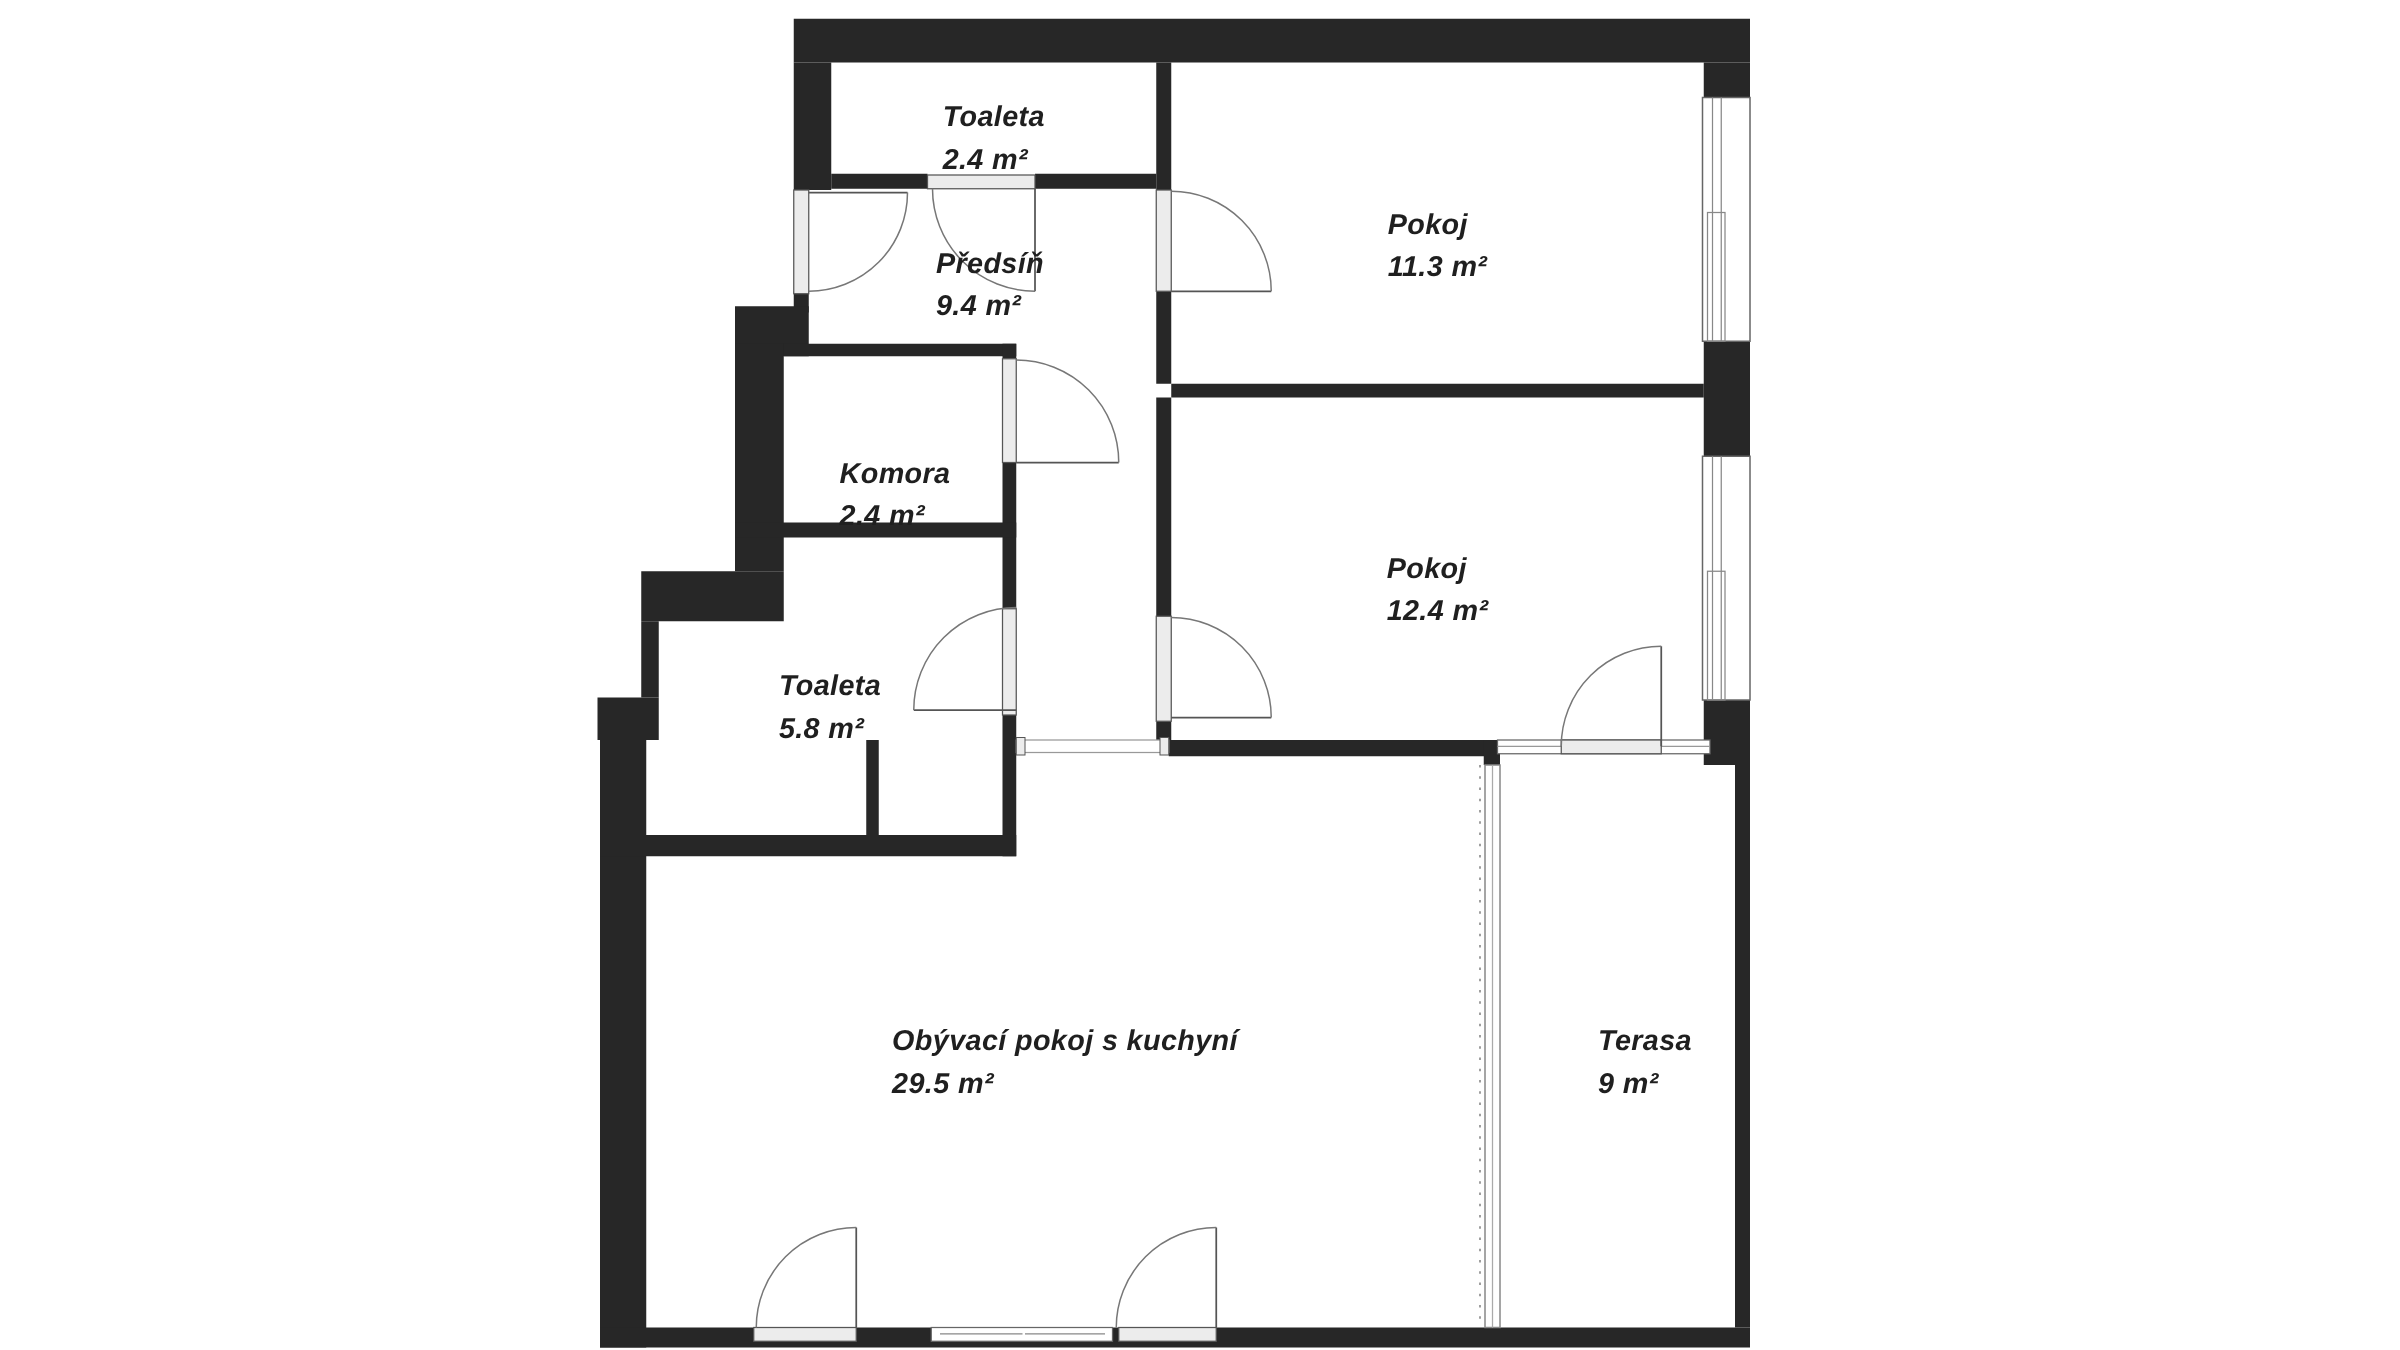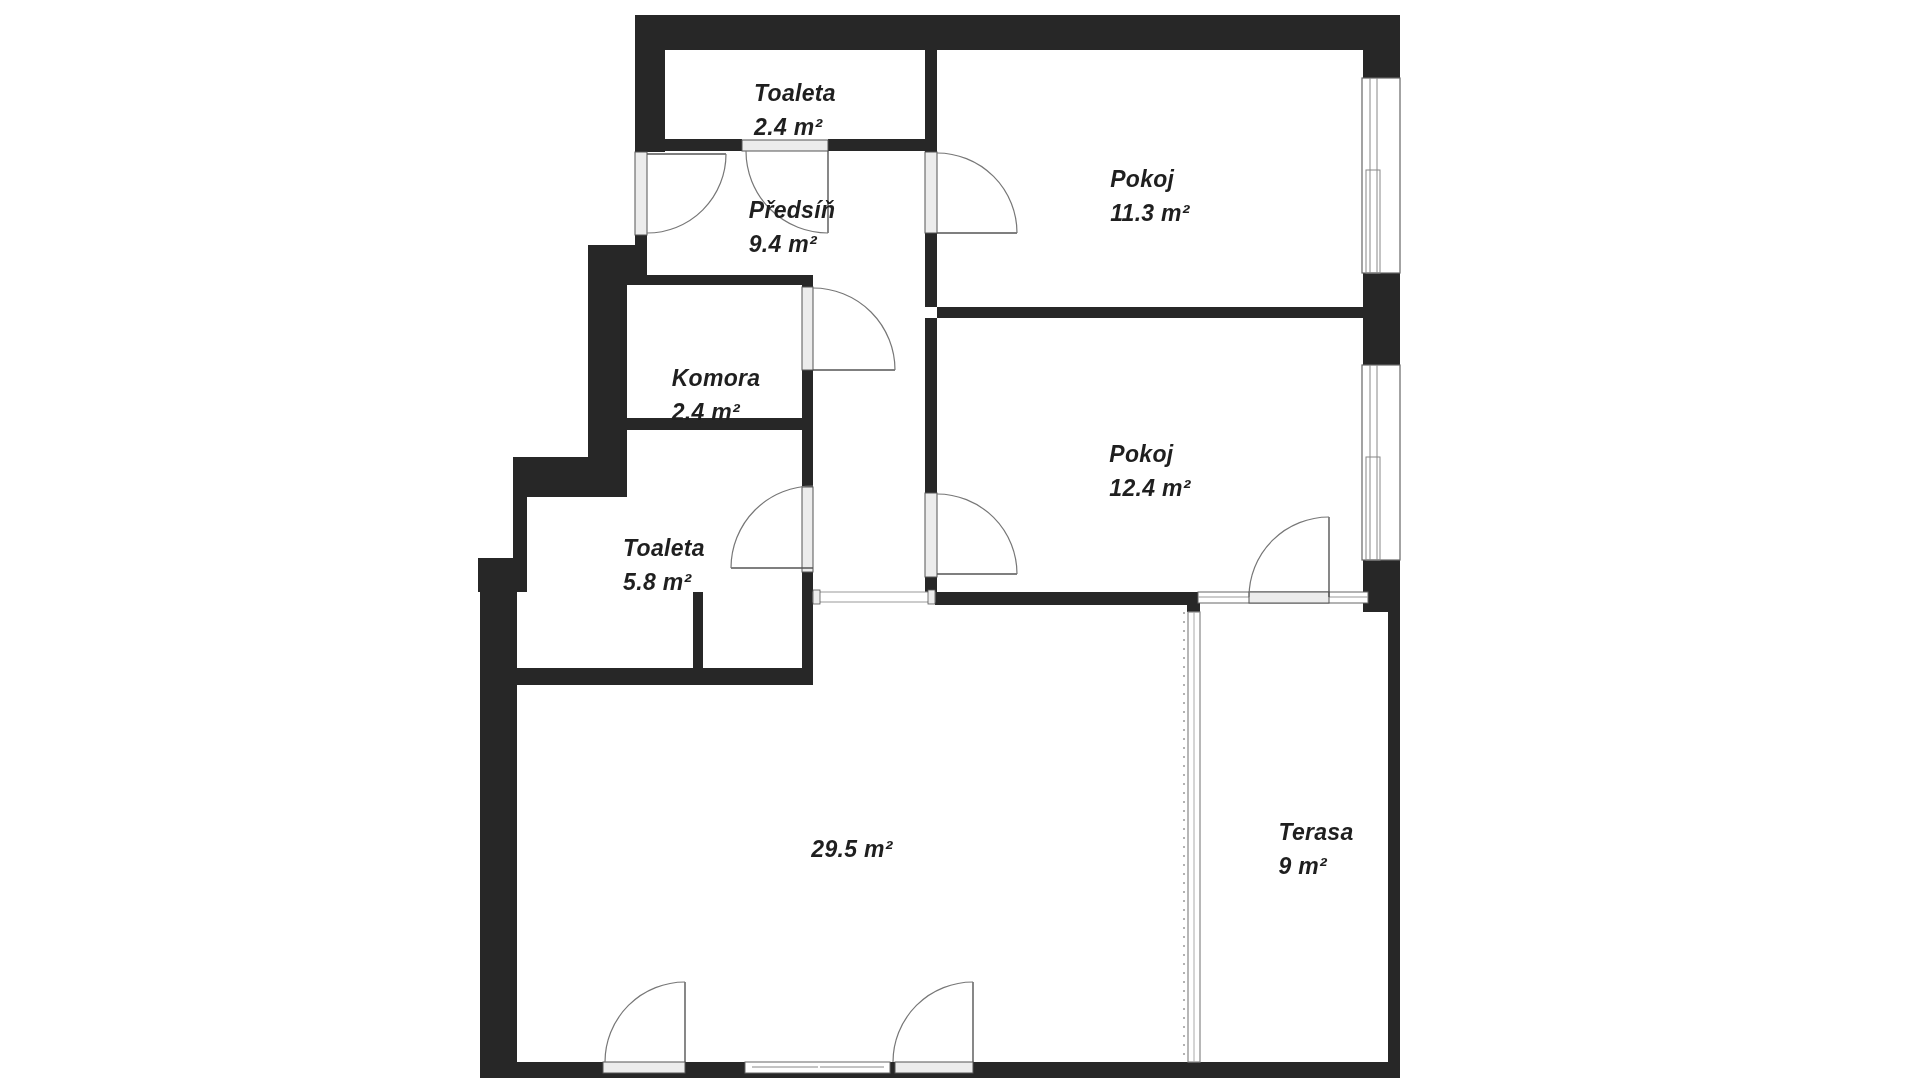--- a/index.html
+++ b/index.html
@@ -188,20 +188,21 @@
   </div>
   <div class="room-label" style="left:1150px;top:471px;">
     <div>Pokoj</div>
     <div class="area">12.4 m²</div>
   </div>
   <div class="room-label" style="left:664px;top:565px;">
     <div>Toaleta</div>
     <div class="area">5.8 m²</div>
   </div>
   <div class="room-label" style="left:852px;top:849px;">
+    <div>Obývací pokoj s kuchyní</div>
     <div class="area">29.5 m²</div>
   </div>
   <div class="room-label" style="left:1316px;top:849px;">
     <div>Terasa</div>
     <div class="area">9 m²</div>
   </div>
 
 </div>
 
 </body></html>

